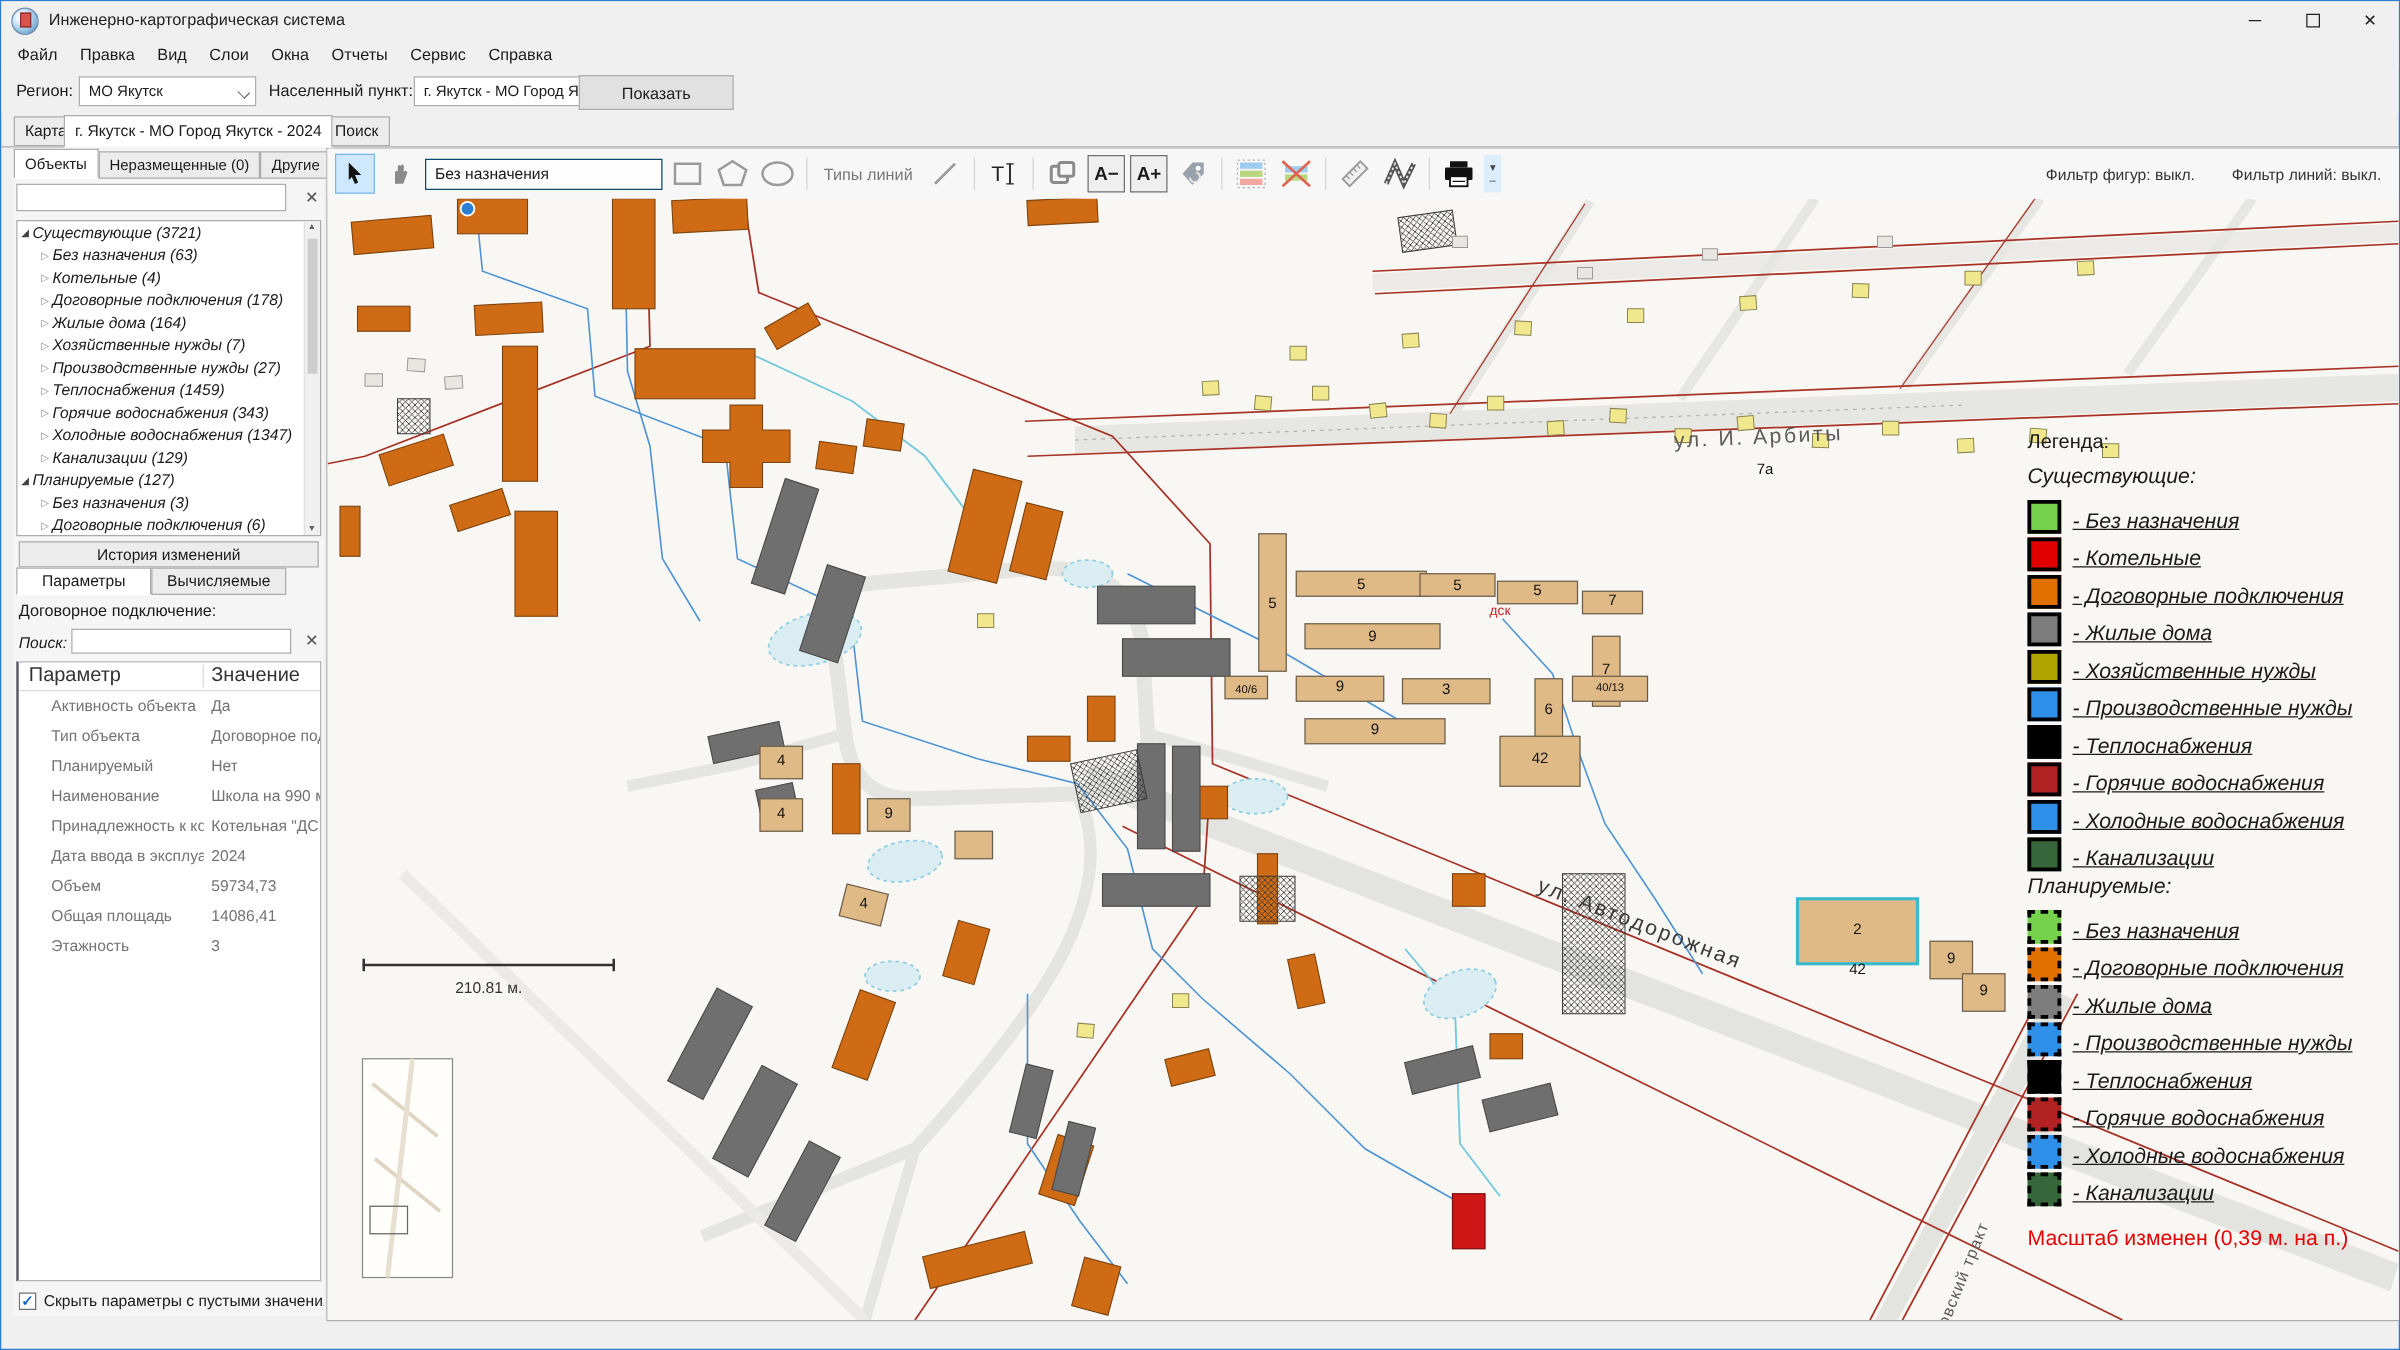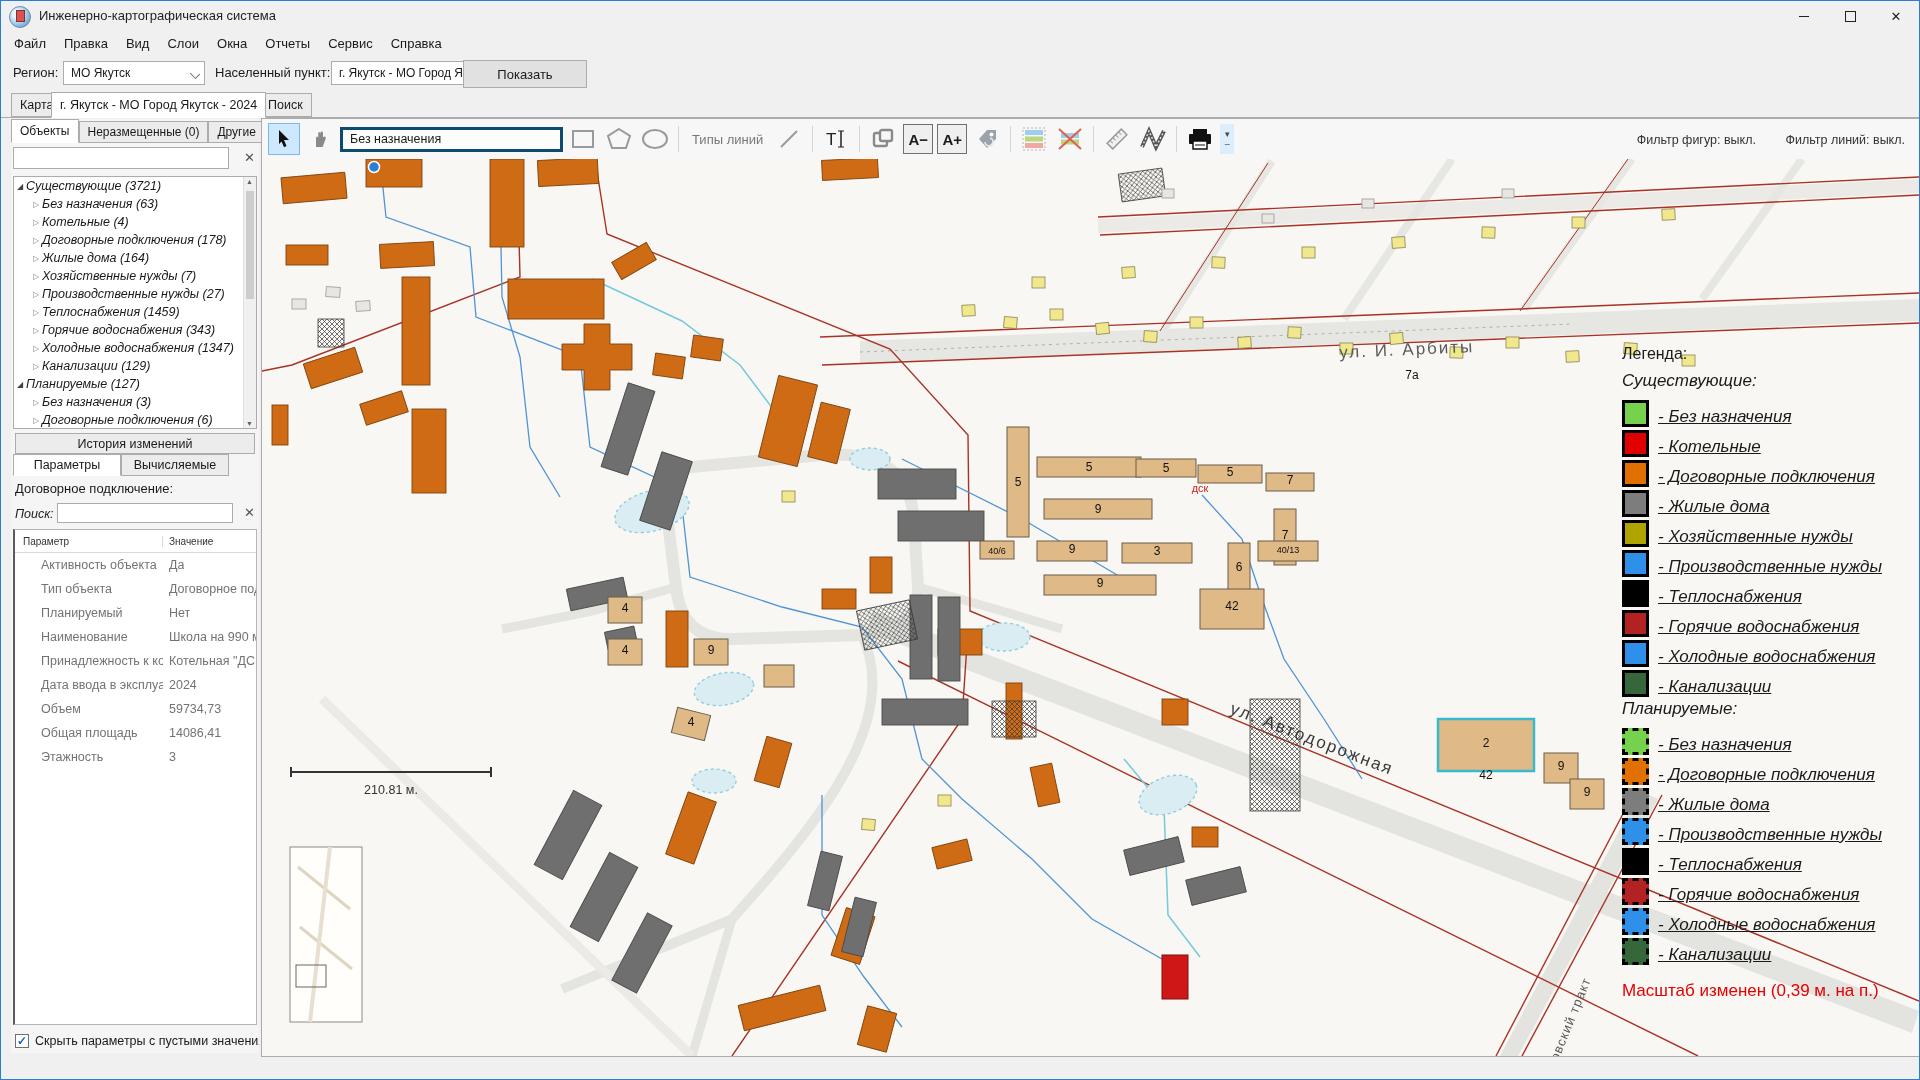--- a/index.html
+++ b/index.html
@@ -53,38 +53,38 @@
   .historybtn{position:absolute;left:4px;top:314px;width:240px;height:21px;background:#ececec;border:1px solid #acacac;box-sizing:border-box;
               font-size:12.5px;display:flex;align-items:center;justify-content:center;}
   .ptabs{position:absolute;left:2px;top:335px;width:216px;height:22px;display:flex;}
   .ptab{flex:1;background:#ececec;border:1px solid #acacac;box-sizing:border-box;font-size:12.5px;display:flex;align-items:center;justify-content:center;}
   .ptab.active{background:#fff;border-bottom:1px solid #fff;}
   .objheader{position:absolute;left:4px;top:362px;font-size:13px;font-weight:normal;}
   .psearchrow{position:absolute;left:4px;top:384px;width:240px;height:22px;}
   .psearchlabel{position:absolute;left:0;top:4px;font-size:12.5px;font-style:italic;}
   .psearchinput{position:absolute;left:42px;top:0;width:176px;height:20px;background:#fff;border:1px solid #acacac;box-sizing:border-box;}
   .ptable{position:absolute;left:2px;top:410px;width:244px;height:496px;background:#fff;border:1px solid #b5b5b5;border-left:2px solid #5a5a66;box-sizing:border-box;overflow:hidden;}
-  .ptable-head{display:flex;height:22px;border-bottom:1px solid #d9d9d9;align-items:center;font-size:10px;color:#333;}
+  .ptable-head{display:flex;height:22px;border-bottom:1px solid #d9d9d9;align-items:center;font-size:16px;color:#333;}
   .ptable-head .c1{width:148px;padding-left:8px;border-right:1px solid #d9d9d9;box-sizing:border-box;}
   .ptable-head .c2{padding-left:6px;}
   .prow{display:flex;height:24px;align-items:center;font-size:12.5px;color:#737373;white-space:nowrap;}
   .prow .c1{width:148px;padding-left:26px;box-sizing:border-box;overflow:hidden;flex:none;}
   .prow .c2{padding-left:6px;overflow:hidden;}
   .hiderow{position:absolute;left:4px;top:912px;width:244px;height:20px;display:flex;align-items:center;overflow:hidden;white-space:nowrap;}
   .cbx{width:14px;height:14px;background:#fff;border:1px solid #707070;box-sizing:border-box;margin-right:6px;flex:none;
        display:flex;align-items:center;justify-content:center;font-size:12px;color:#1464c8;font-weight:bold;}
   .hiderow .lbl{font-size:12.5px;}
   
   .maparea{position:absolute;left:260px;top:117px;width:1659px;height:939px;background:#fff;border:1px solid #acacac;box-sizing:border-box;}
   .maptoolbar{position:absolute;left:0;top:0;width:100%;height:40px;background:#f7f7f7;display:flex;align-items:center;padding-left:6px;gap:4px;}
   .tbtn{width:32px;height:32px;display:flex;align-items:center;justify-content:center;flex:none;}
   .tbtn.sel{background:#cde8ff;border:1px solid #7ab8e8;box-sizing:border-box;}
   .tbtn.framed{border:1px solid #707070;background:#efefef;box-sizing:border-box;font-weight:bold;font-size:15px;width:30px;height:30px;}
   .vsep{width:1px;height:26px;background:#d5d5d5;margin:0 3px;flex:none;}
-  .tcombo{position:relative;width:223px;height:25px;background:#fdfdfd;border:3px solid #0c4a6e;box-sizing:border-box;
+  .tcombo{position:relative;width:190px;height:25px;background:#fdfdfd;border:1px solid #0c4a6e;box-sizing:border-box;
           font-size:12.5px;display:flex;align-items:center;padding:0 18px 0 7px;flex:none;}
   .linetypes{font-size:13px;color:#777;padding:0 6px;flex:none;}
   .overflowbtn{width:14px;height:30px;background:#dcedfb;display:flex;flex-direction:column;align-items:center;justify-content:center;font-size:9px;color:#444;flex:none;}
   .filters{position:absolute;right:14px;top:14px;font-size:12.5px;color:#333;}
   .filters span{margin-left:26px;}
   .mapcanvas{position:absolute;left:0;top:40px;}
   
   .legend{position:absolute;left:1360px;top:226px;width:296px;}
   .legend-title{font-size:16px;margin-bottom:8px;}
   .legend-sect{font-size:17px;font-style:italic;margin:2px 0 6px 0;}

